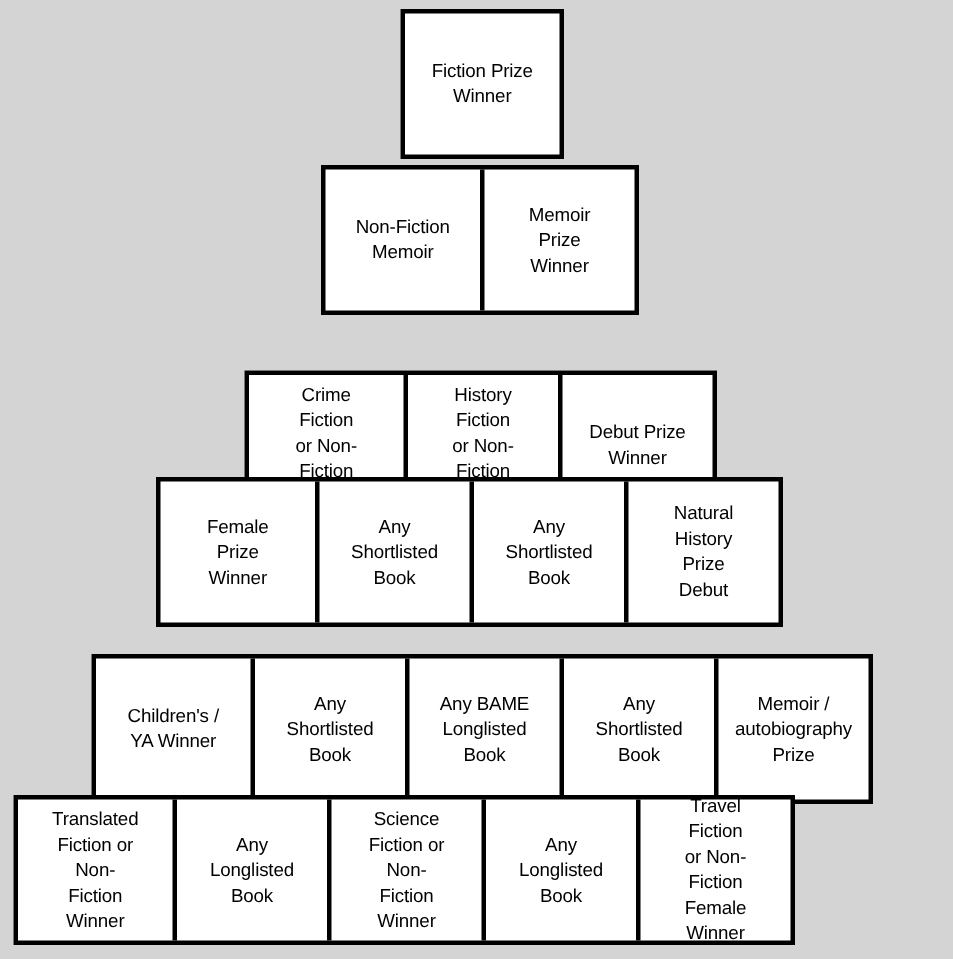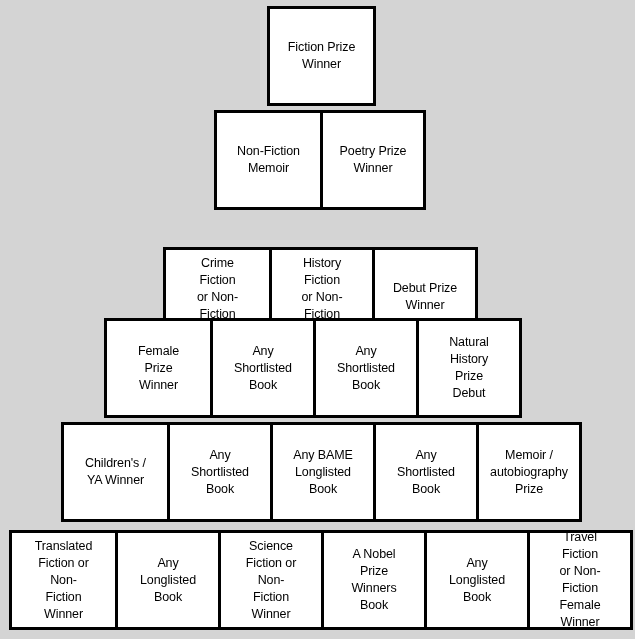--- a/index.html
+++ b/index.html
@@ -43,37 +43,37 @@
     white-space: pre-line;
   }
   .pyramid-cell:first-child {
     border-left: none;
   }
   
   .row-1 { top: 6px;   left: 267px; }
   .row-2 { top: 110px; left: 214px; }
   .row-3 { top: 226px; left: 163px; margin-top: 21px; }
   .row-4 { top: 318px; left: 104px; }
-  .row-5 { top: 422px; left: 61px;  }
+  .row-5 { top: 436px; left: 61px;  }
   .row-6 { top: 530px; left: 9px;   }
 </style>
 </head>
 <body>
 
 <div id="pyramid">
 
   <div class="pyramid-row row-1">
     <div class="pyramid-cell">Fiction Prize
 Winner</div>
   </div>
 
   <div class="pyramid-row row-2">
     <div class="pyramid-cell">Non-Fiction
 Memoir</div>
-    <div class="pyramid-cell">Poetry Prize
+    <div class="pyramid-cell">Memoir Prize
 Winner</div>
   </div>
 
   <div class="pyramid-row row-3">
     <div class="pyramid-cell">Crime Fiction
 or Non-Fiction
 Winner</div>
     <div class="pyramid-cell">History Fiction
 or Non-Fiction
 Winner</div>
@@ -115,22 +115,20 @@
   <div class="pyramid-row row-6">
     <div class="pyramid-cell">Translated
 Fiction or Non-
 Fiction Winner</div>
     <div class="pyramid-cell">Any
 Longlisted
 Book</div>
     <div class="pyramid-cell">Science
 Fiction or Non-
 Fiction Winner</div>
-    <div class="pyramid-cell">A Nobel Prize
-Winners Book</div>
     <div class="pyramid-cell">Any
 Longlisted
 Book</div>
     <div class="pyramid-cell">Travel Fiction
 or Non-Fiction
 Female Winner</div>
   </div>
 
 </div>
 

